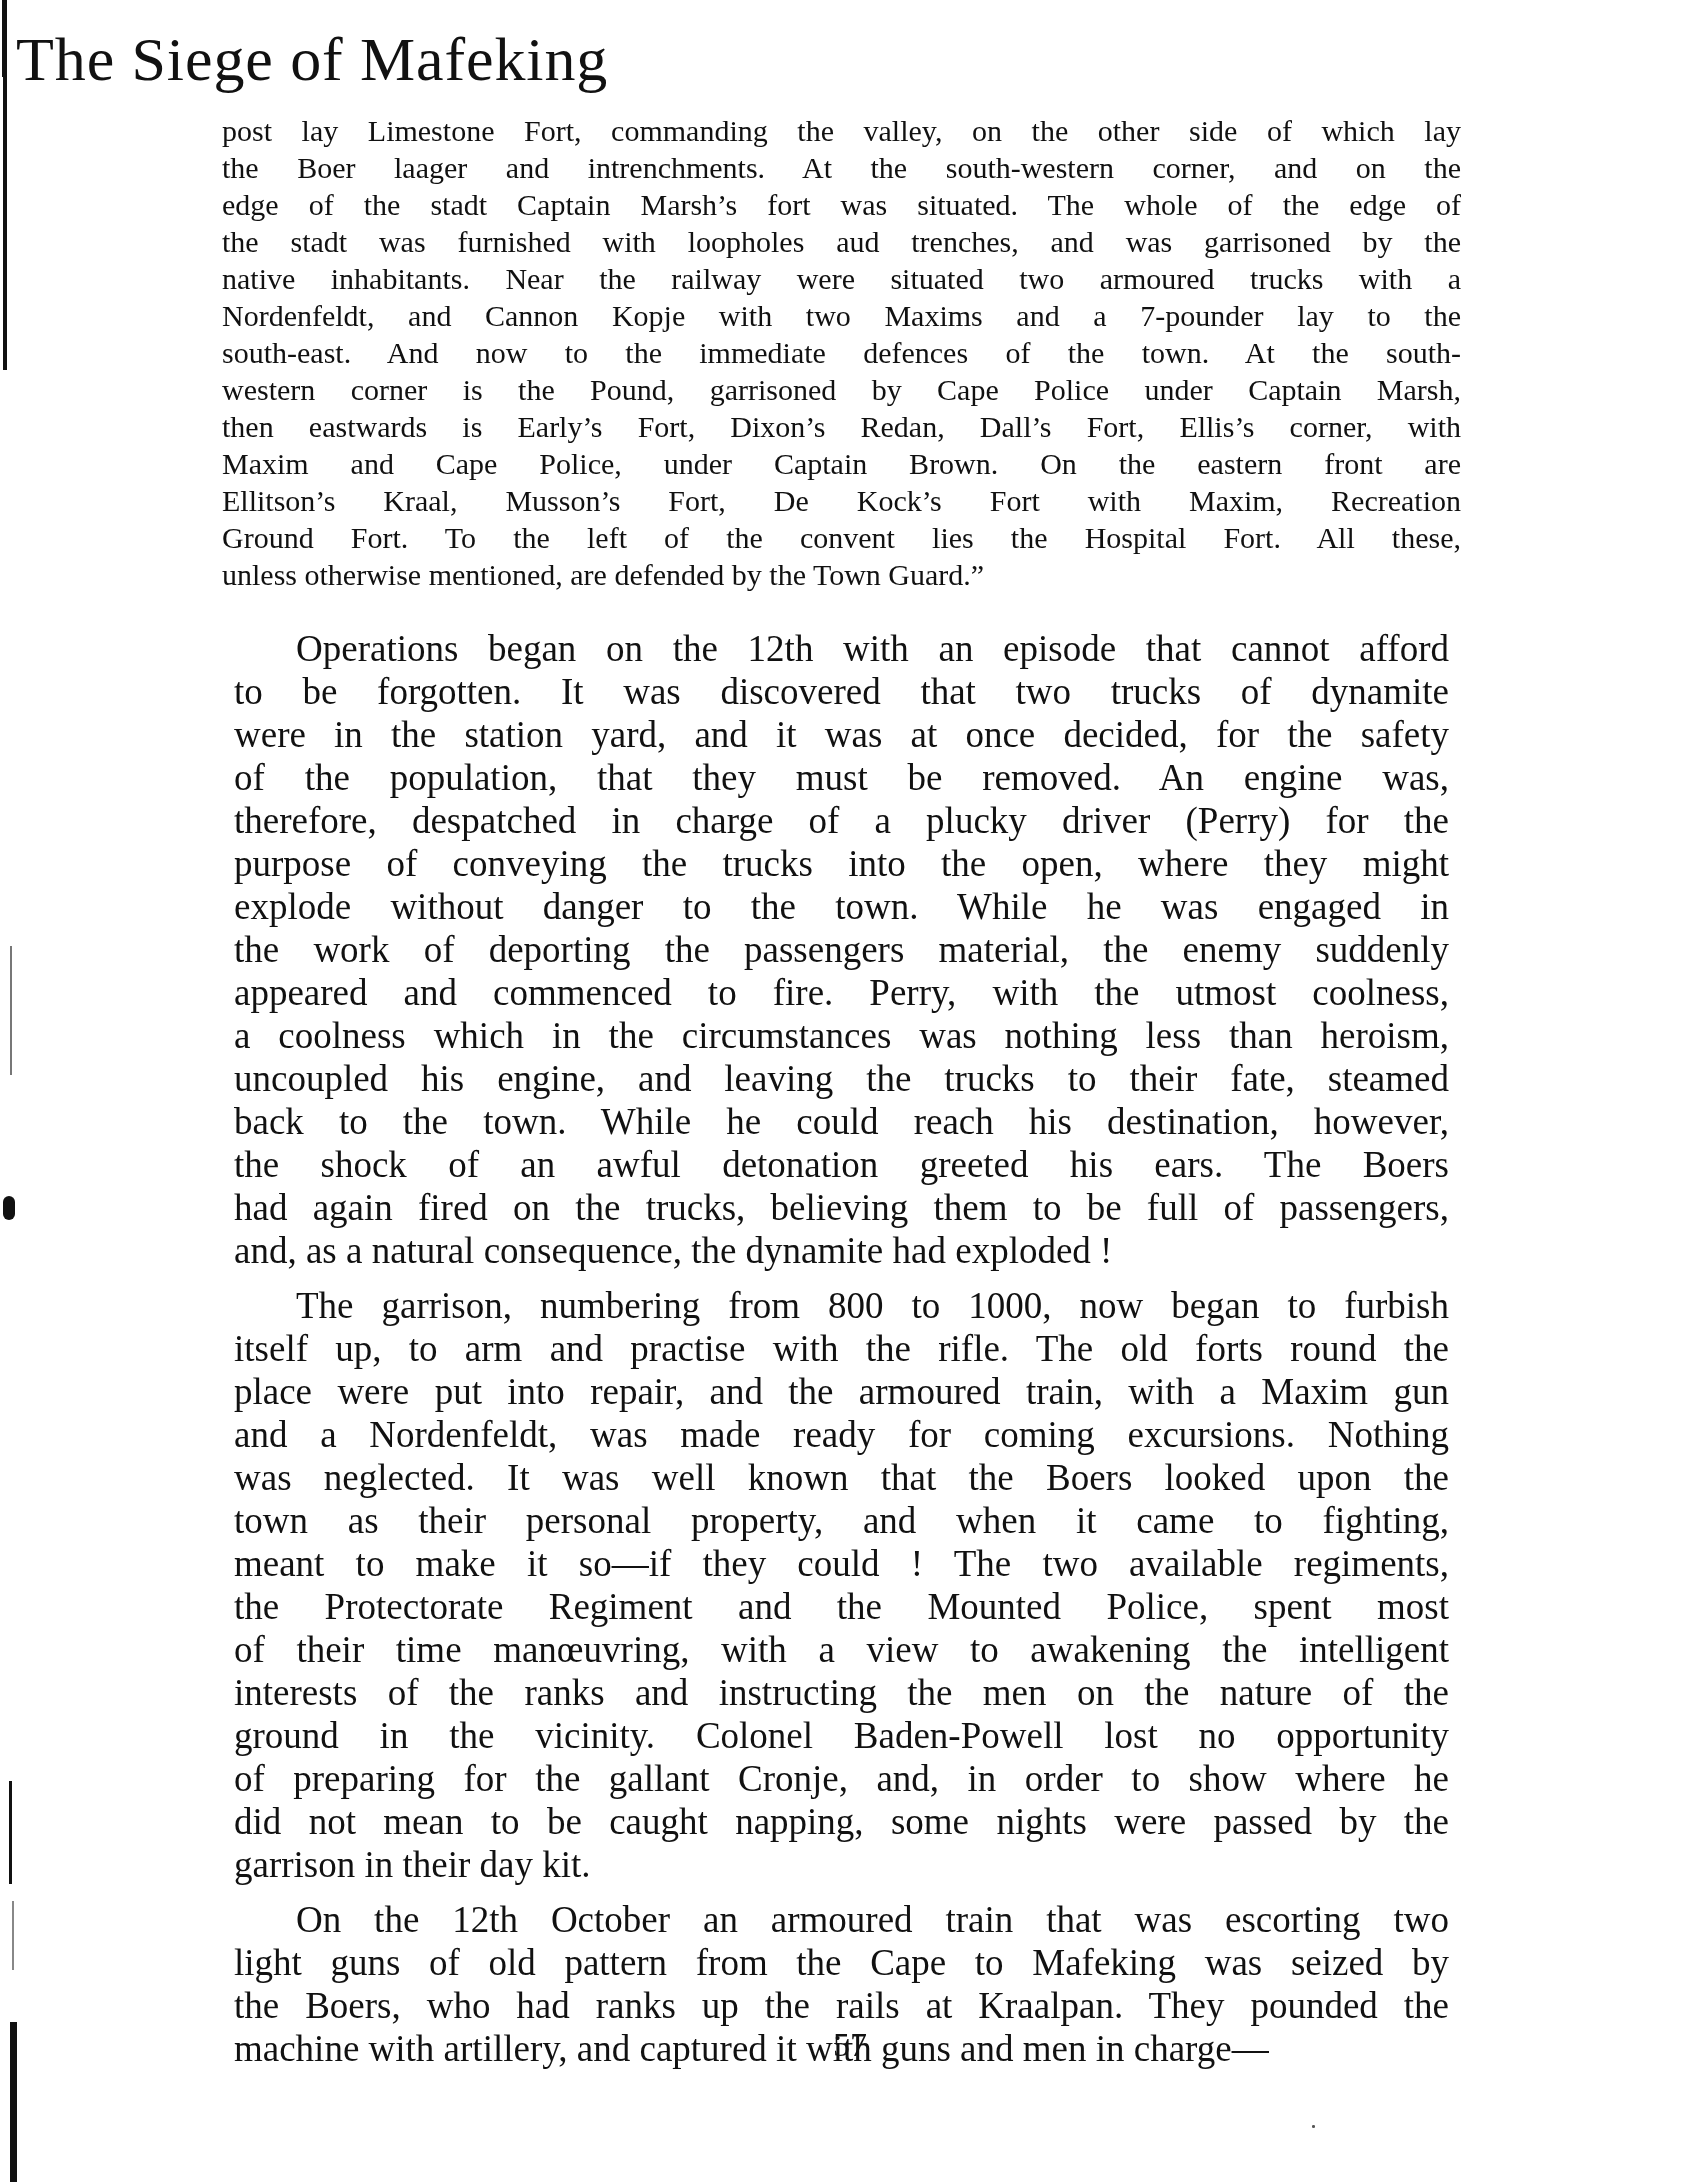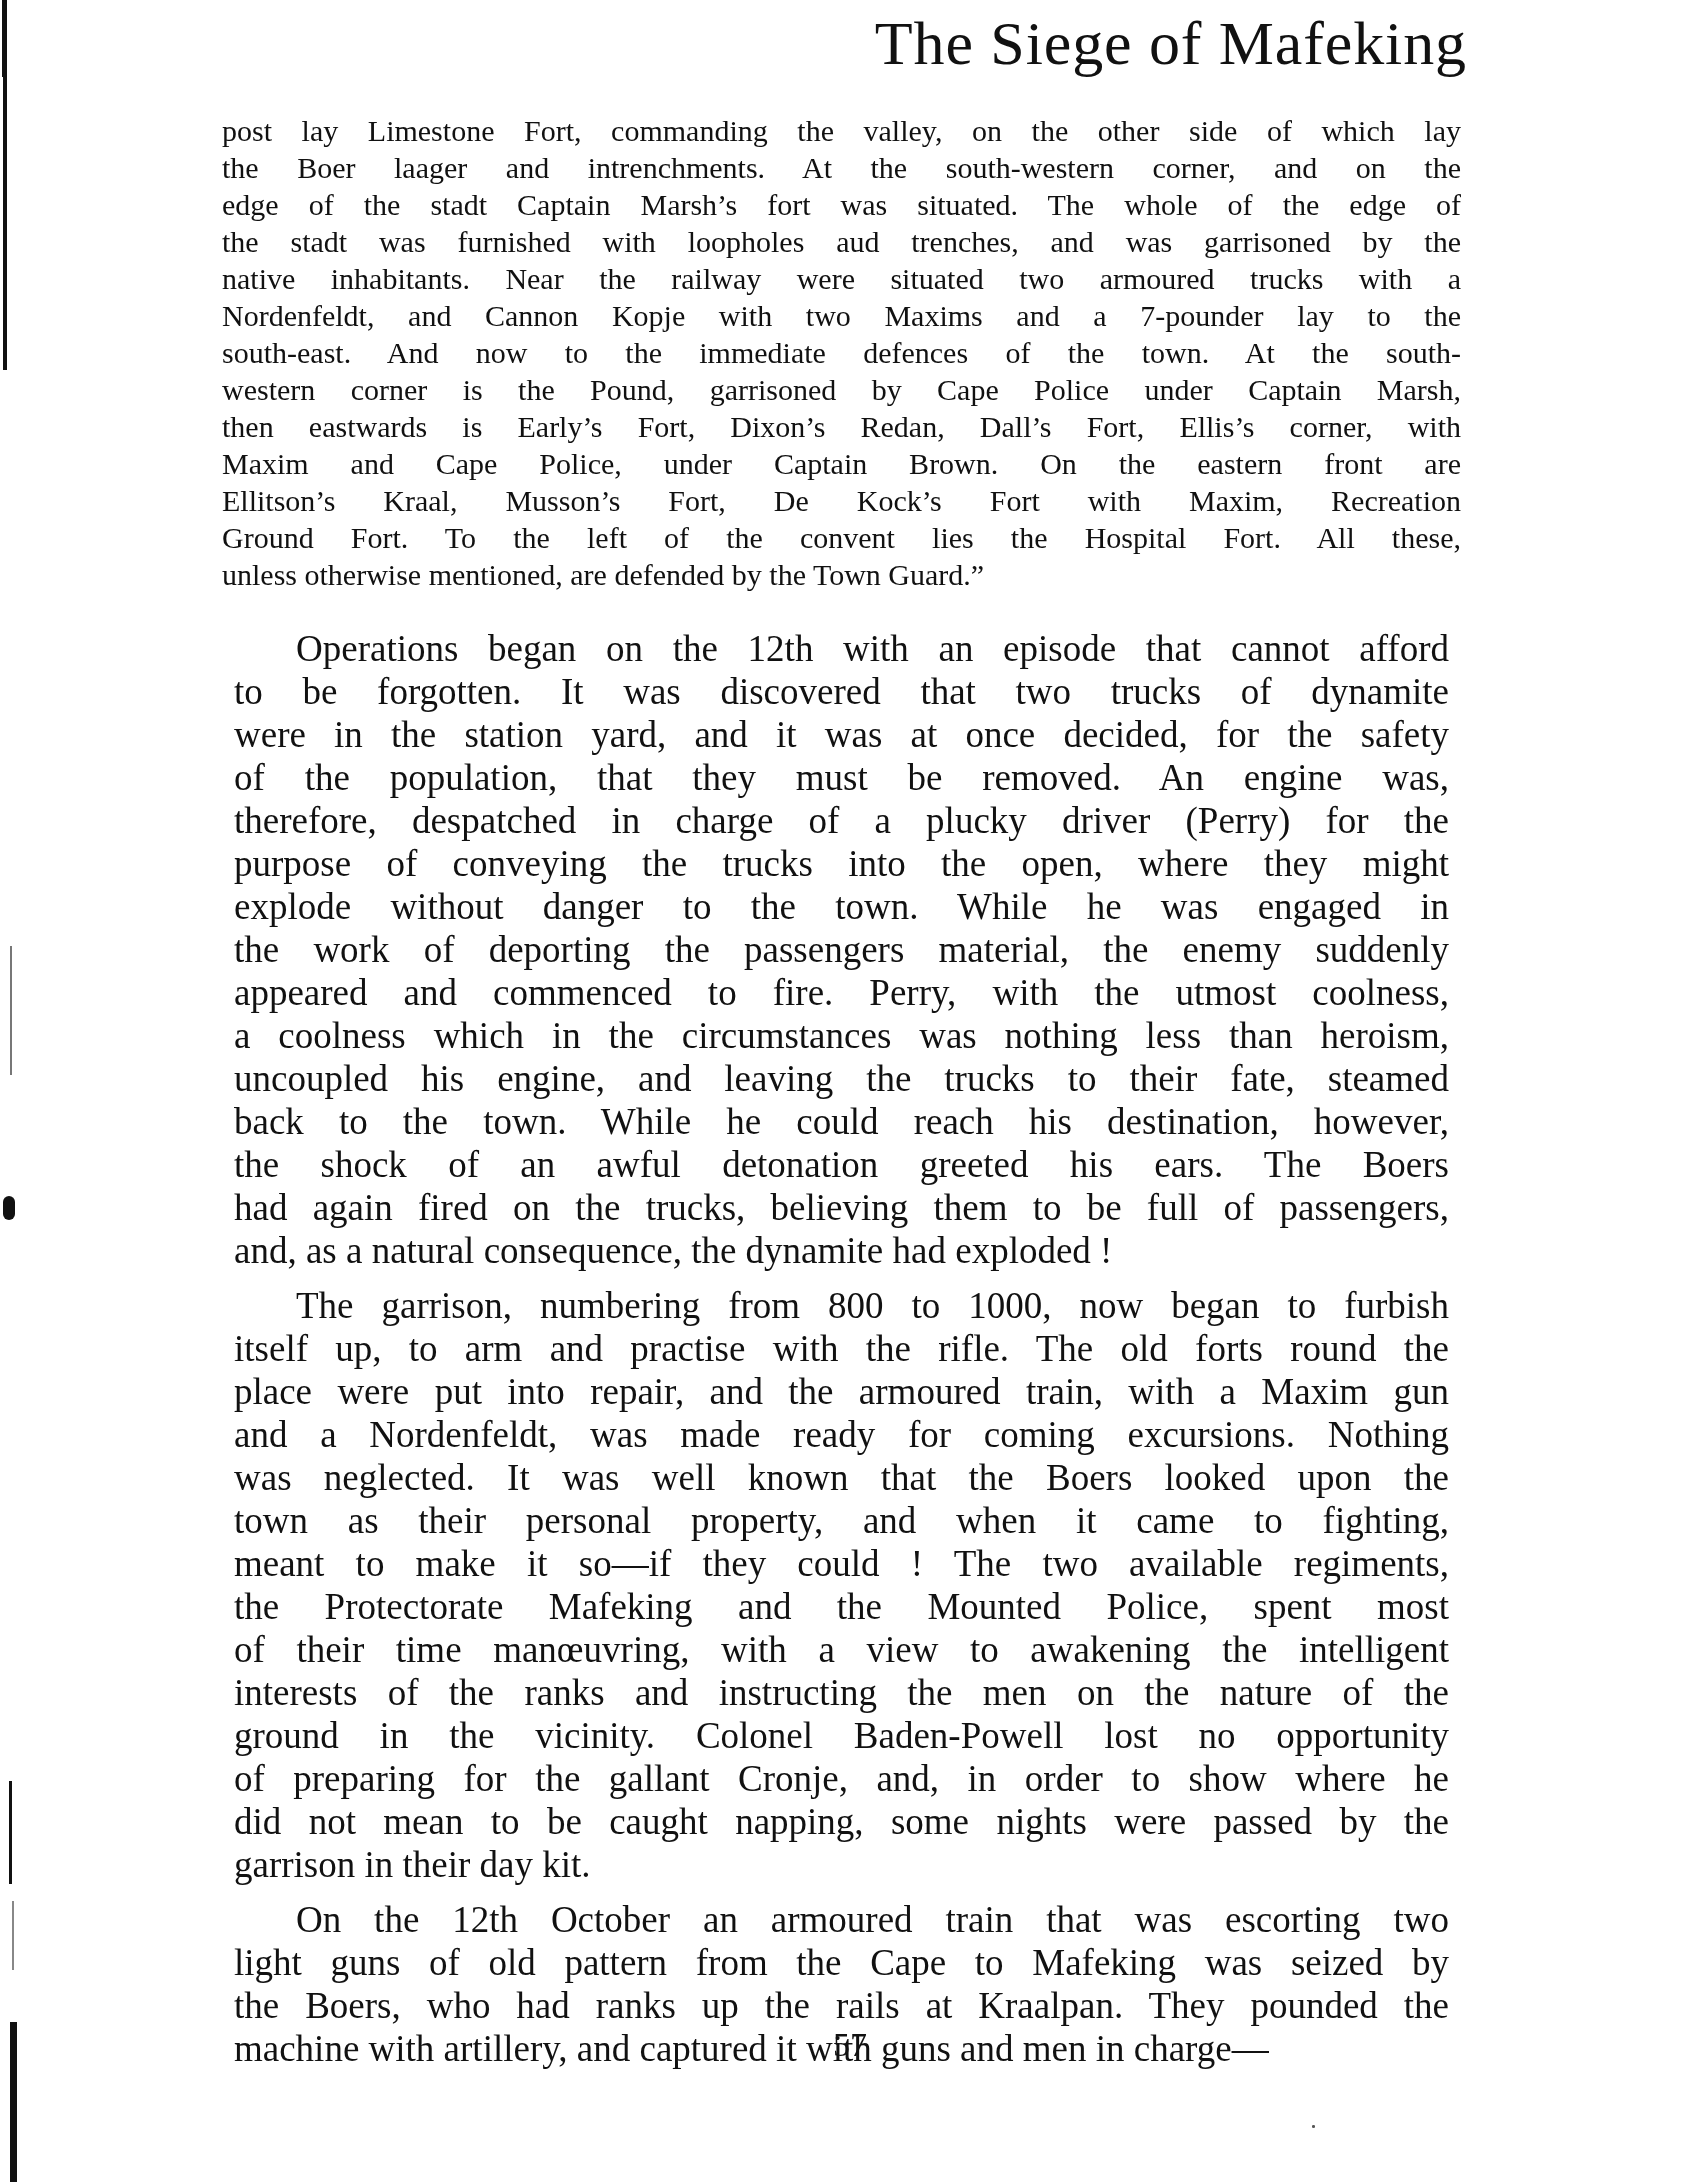--- a/index.html
+++ b/index.html
@@ -13,26 +13,26 @@
     position: relative;
     overflow: hidden;
     color: #111111;
     font-family: "Liberation Serif", "DejaVu Serif", serif;
   }
   .page-title {
     position: absolute;
     top: 8.6px;
     left: 0;
     width: 1467px;
-    text-align: right;
+    text-align: left;
     font-size: 62px;
     line-height: 1.1;
     letter-spacing: 0.9px;
     font-weight: normal;
-    margin: 0;
+    margin: 16px;
   }
   .body-text {
     position: absolute;
     left: 222px;
     width: 1239px;
     top: 112px;
   }
   .quote-block {
     font-size: 30px;
     line-height: 37px;
@@ -128,21 +128,21 @@
       <span class="line last">and, as a natural consequence, the dynamite had exploded !</span>
     </div>
   <div class="main-para">
       <span class="line indent">The garrison, numbering from 800 to 1000, now began to furbish</span>
       <span class="line">itself up, to arm and practise with the rifle.  The old forts round the</span>
       <span class="line">place were put into repair, and the armoured train, with a Maxim gun</span>
       <span class="line">and a Nordenfeldt, was made ready for coming excursions.  Nothing</span>
       <span class="line">was neglected.  It was well known that the Boers looked upon the</span>
       <span class="line">town as their personal property, and when it came to fighting,</span>
       <span class="line">meant to make it so—if they could !  The two available regiments,</span>
-      <span class="line">the Protectorate Mafeking and the Mounted Police, spent most</span>
+      <span class="line">the Protectorate Regiment and the Mounted Police, spent most</span>
       <span class="line">of their time manœuvring, with a view to awakening the intelligent</span>
       <span class="line">interests of the ranks and instructing the men on the nature of the</span>
       <span class="line">ground in the vicinity.  Colonel Baden-Powell lost no opportunity</span>
       <span class="line">of preparing for the gallant Cronje, and, in order to show where he</span>
       <span class="line">did not mean to be caught napping, some nights were passed by the</span>
       <span class="line last">garrison in their day kit.</span>
     </div>
   <div class="main-para">
       <span class="line indent">On the 12th October an armoured train that was escorting two</span>
       <span class="line">light guns of old pattern from the Cape to Mafeking was seized by</span>

